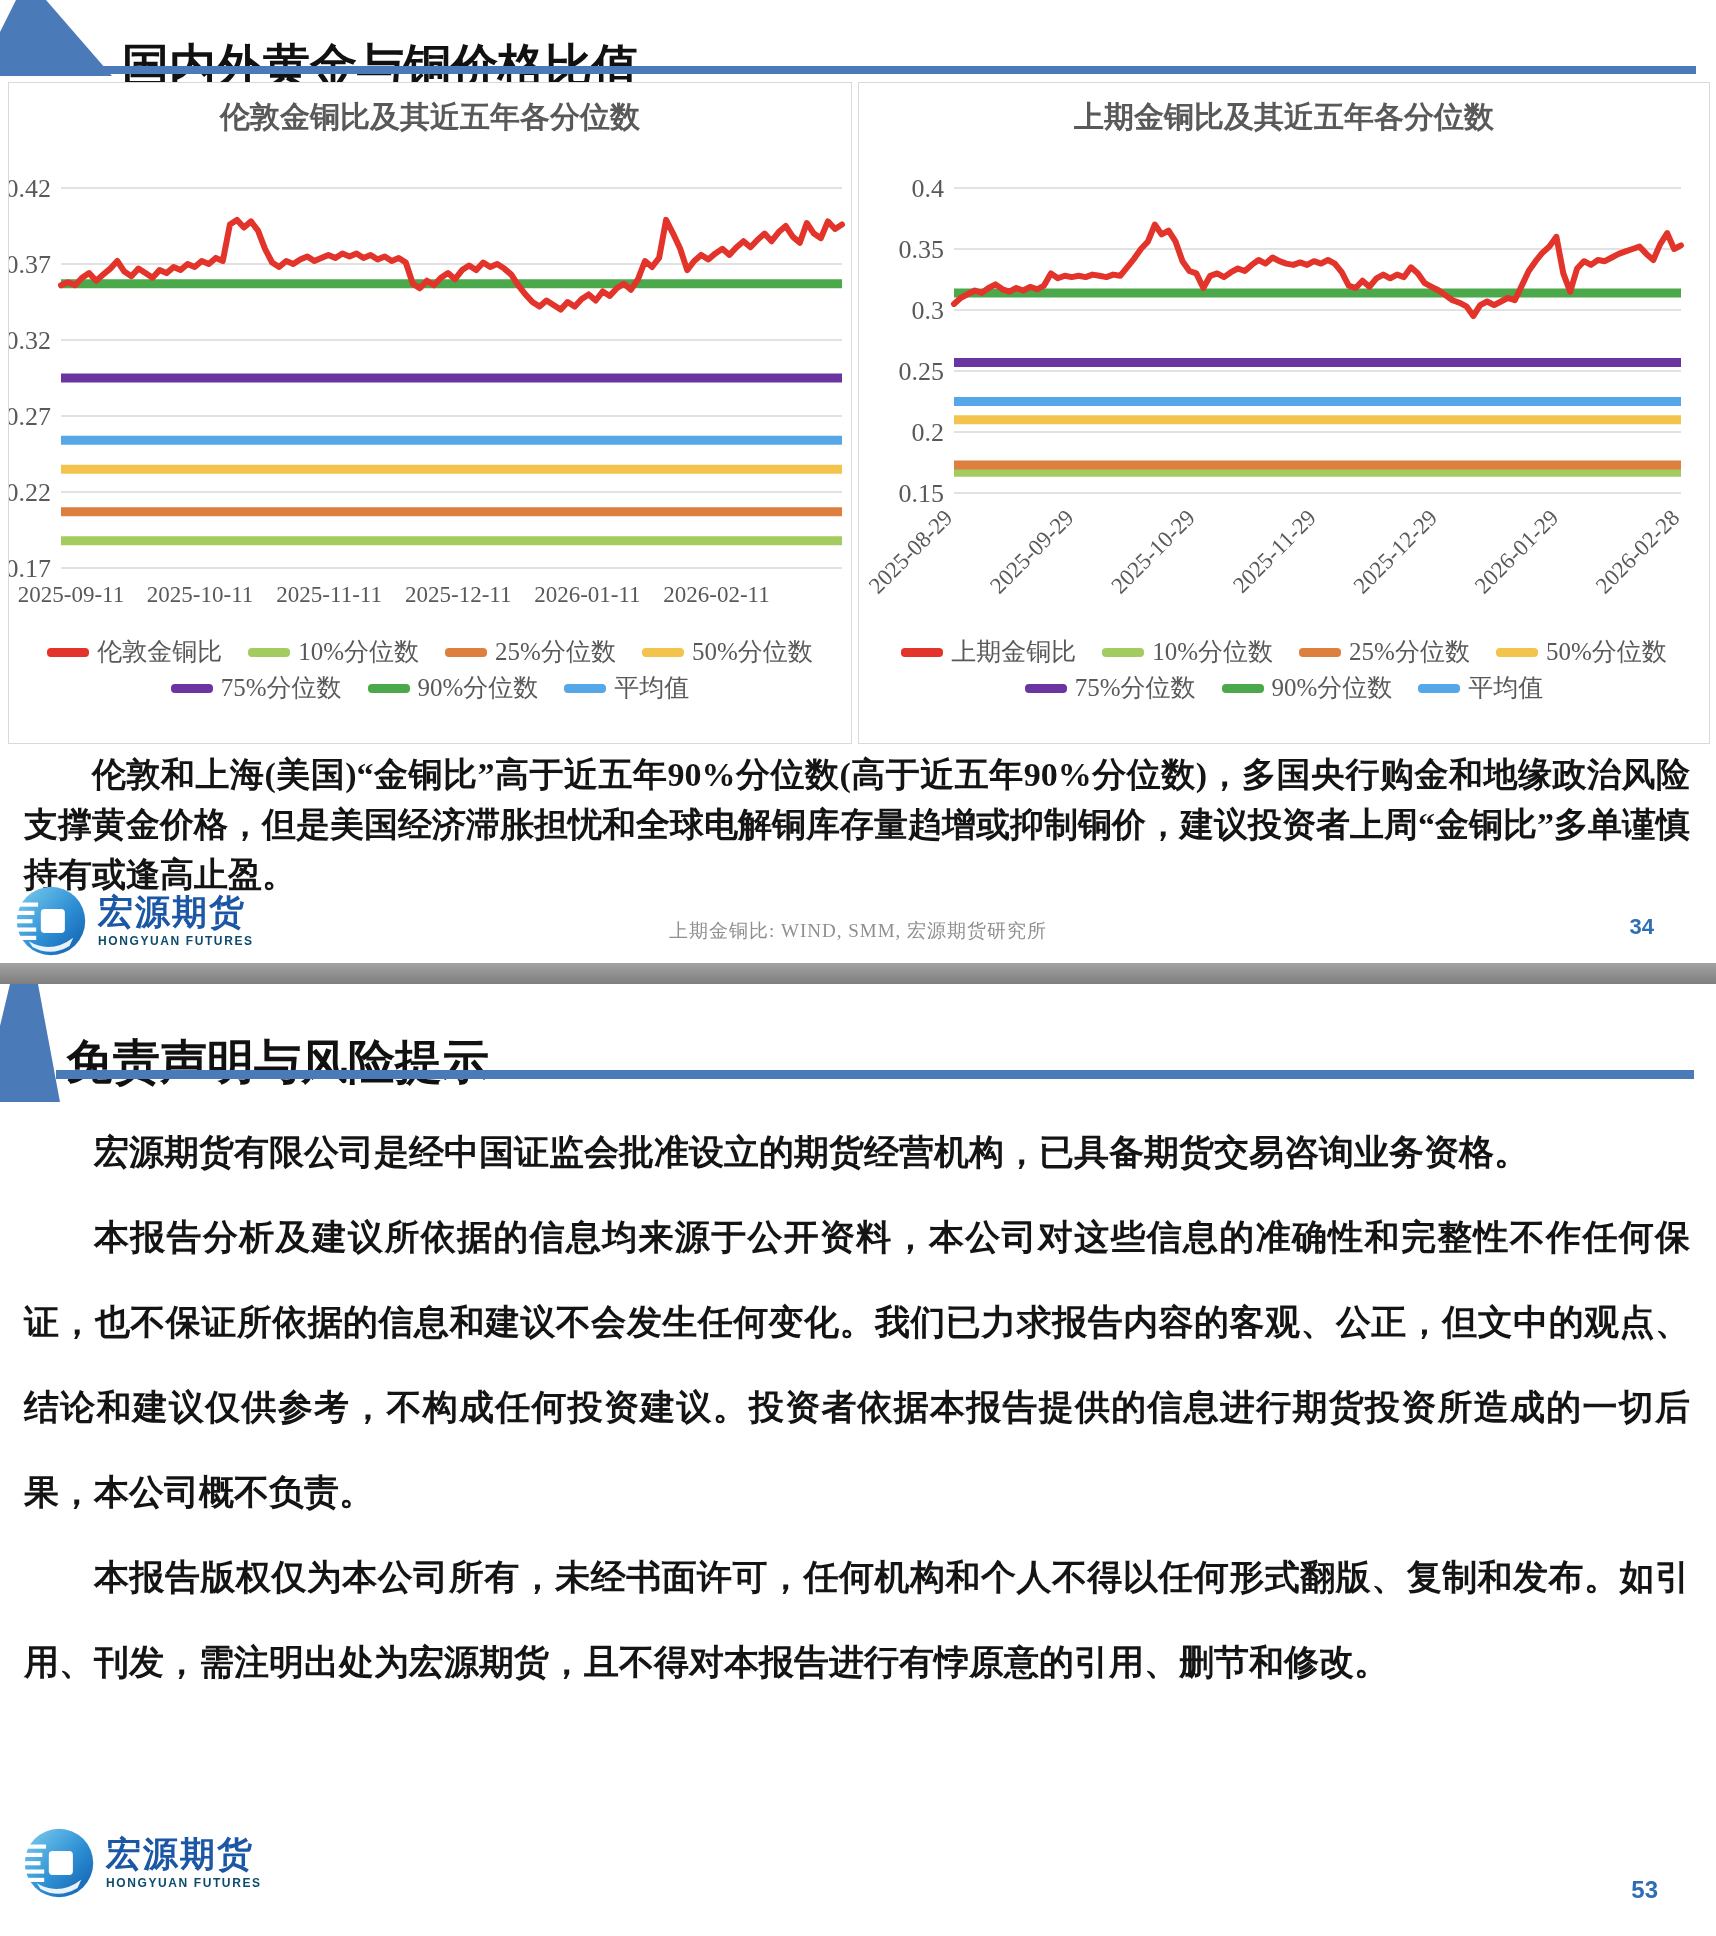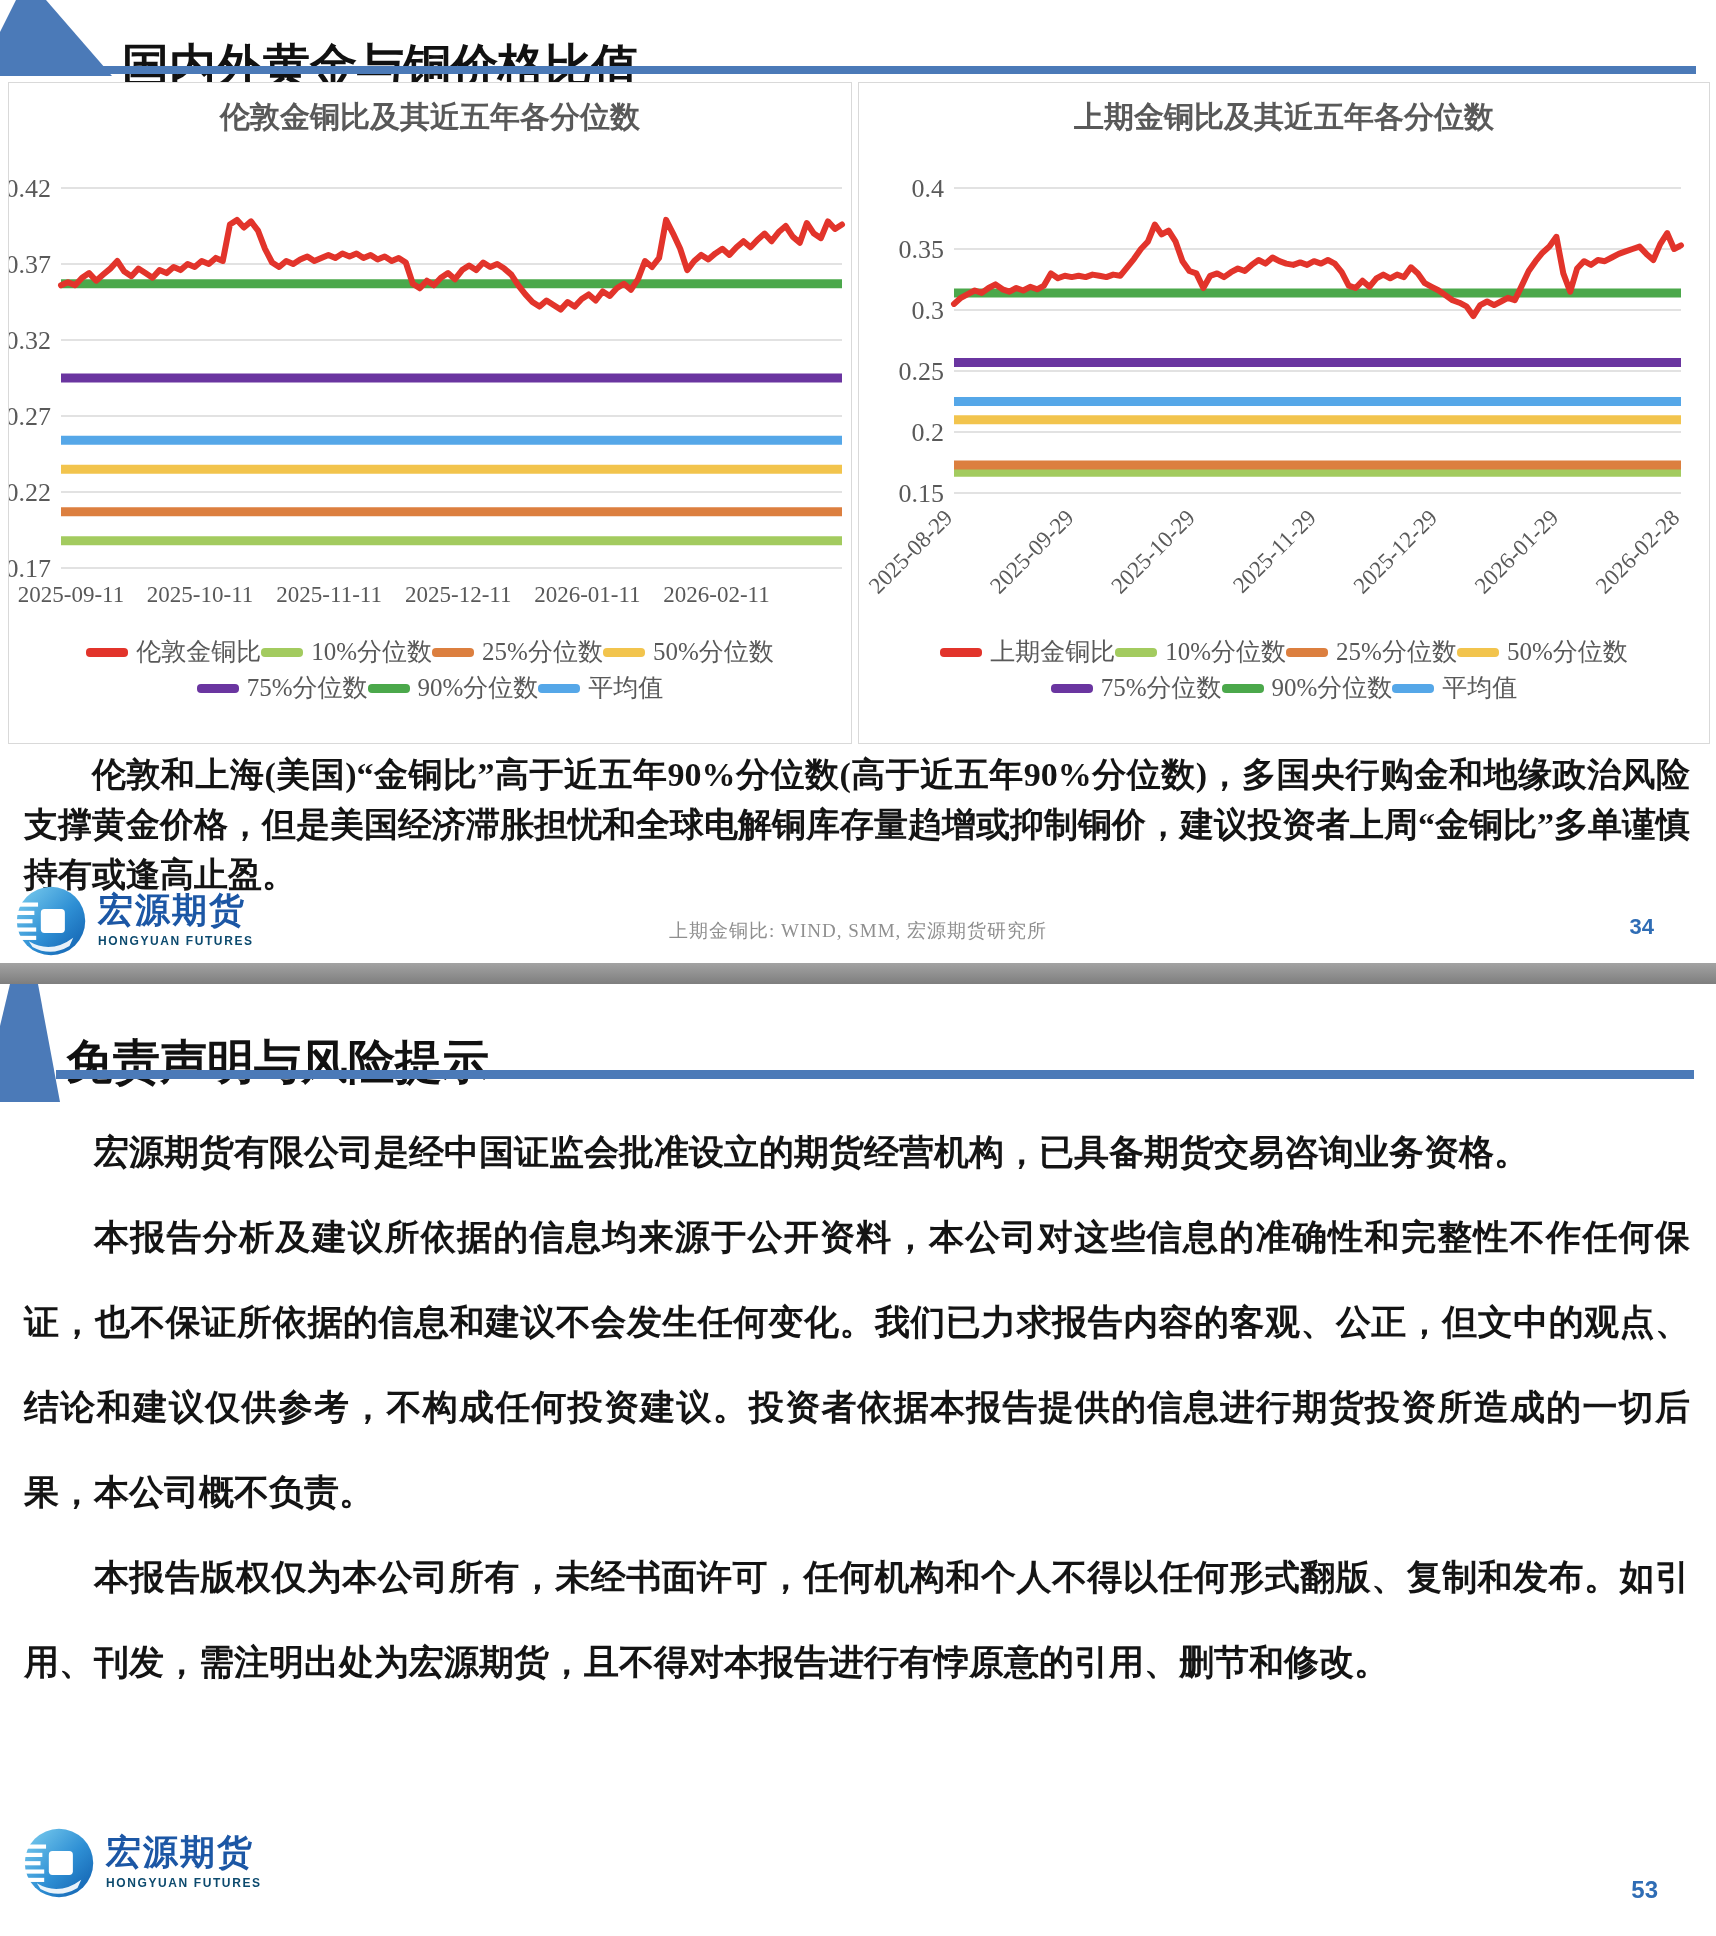--- a/index.html
+++ b/index.html
@@ -26,38 +26,38 @@
   .charts{position:absolute;left:8px;right:6px;top:82px;height:662px;display:flex;gap:6px;}
   .panel{border:1.5px solid #D9D9D9;background:#fff;box-sizing:border-box;position:relative;}
   #panel-left{width:844px;}
   #panel-right{flex:1;}
   .chart-title{margin-top:14px;text-align:center;font-size:30px;font-weight:600;color:#595959;}
   svg.plot{display:block;margin-top:10px;}
   .grid{stroke:#D9D9D9;stroke-width:1.5;}
   .ytick{font:26px "Liberation Serif",serif;fill:#595959;}
   .xtick{font:23px "Liberation Serif",serif;fill:#595959;}
   .legend{margin-top:0;}
-  .legend-row{display:flex;justify-content:center;line-height:36px;}
+  .legend-row{display:flex;justify-content:center;gap:26px;line-height:36px;}
   .legend-item{display:flex;align-items:center;gap:8px;font-size:25px;color:#595959;}
   .swatch{display:inline-block;width:42px;height:9px;border-radius:4px;}
 
   
   .commentary{position:absolute;left:24px;right:26px;top:750px;margin:0;
       font-size:34px;font-weight:600;line-height:50px;color:#141414;
       text-indent:2em;text-align:justify;}
   .disclaimer{position:absolute;left:24px;right:26px;top:126px;}
   .disclaimer p{margin:0;font-size:35px;font-weight:600;line-height:85px;
       color:#141414;text-indent:2em;text-align:justify;}
   .disclaimer p.risk{color:#E8281E;}
 
   
   .logo{position:absolute;display:flex;align-items:center;gap:10px;}
   #s1-logo{left:14px;top:884px;}
   #s2-logo{left:22px;top:842px;}
-  .logo-text .logo-cn{font-family:Liberation Mono, monospace;font-weight:bold;
+  .logo-text .logo-cn{font-family:Liberation Serif, serif;font-weight:bold;
       font-size:35px;color:#1C57A5;letter-spacing:2px;line-height:36px;}
   .logo-text .logo-en{font-family:"Liberation Sans",sans-serif;font-weight:bold;
       font-size:12px;color:#0c4a6e;letter-spacing:1.6px;margin-top:3px;}
   .source{position:absolute;left:0;right:0;top:918px;text-align:center;
       font-size:19px;color:#8f8f8f;letter-spacing:1px;}
   .pagenum{position:absolute;color:#2F6DB5;font-weight:bold;
       font-family:"Liberation Sans",sans-serif;}
   #s1-page{right:62px;top:914px;font-size:22px;}
   #s2-page{right:58px;top:892px;font-size:24px;z-index:3;}
 

